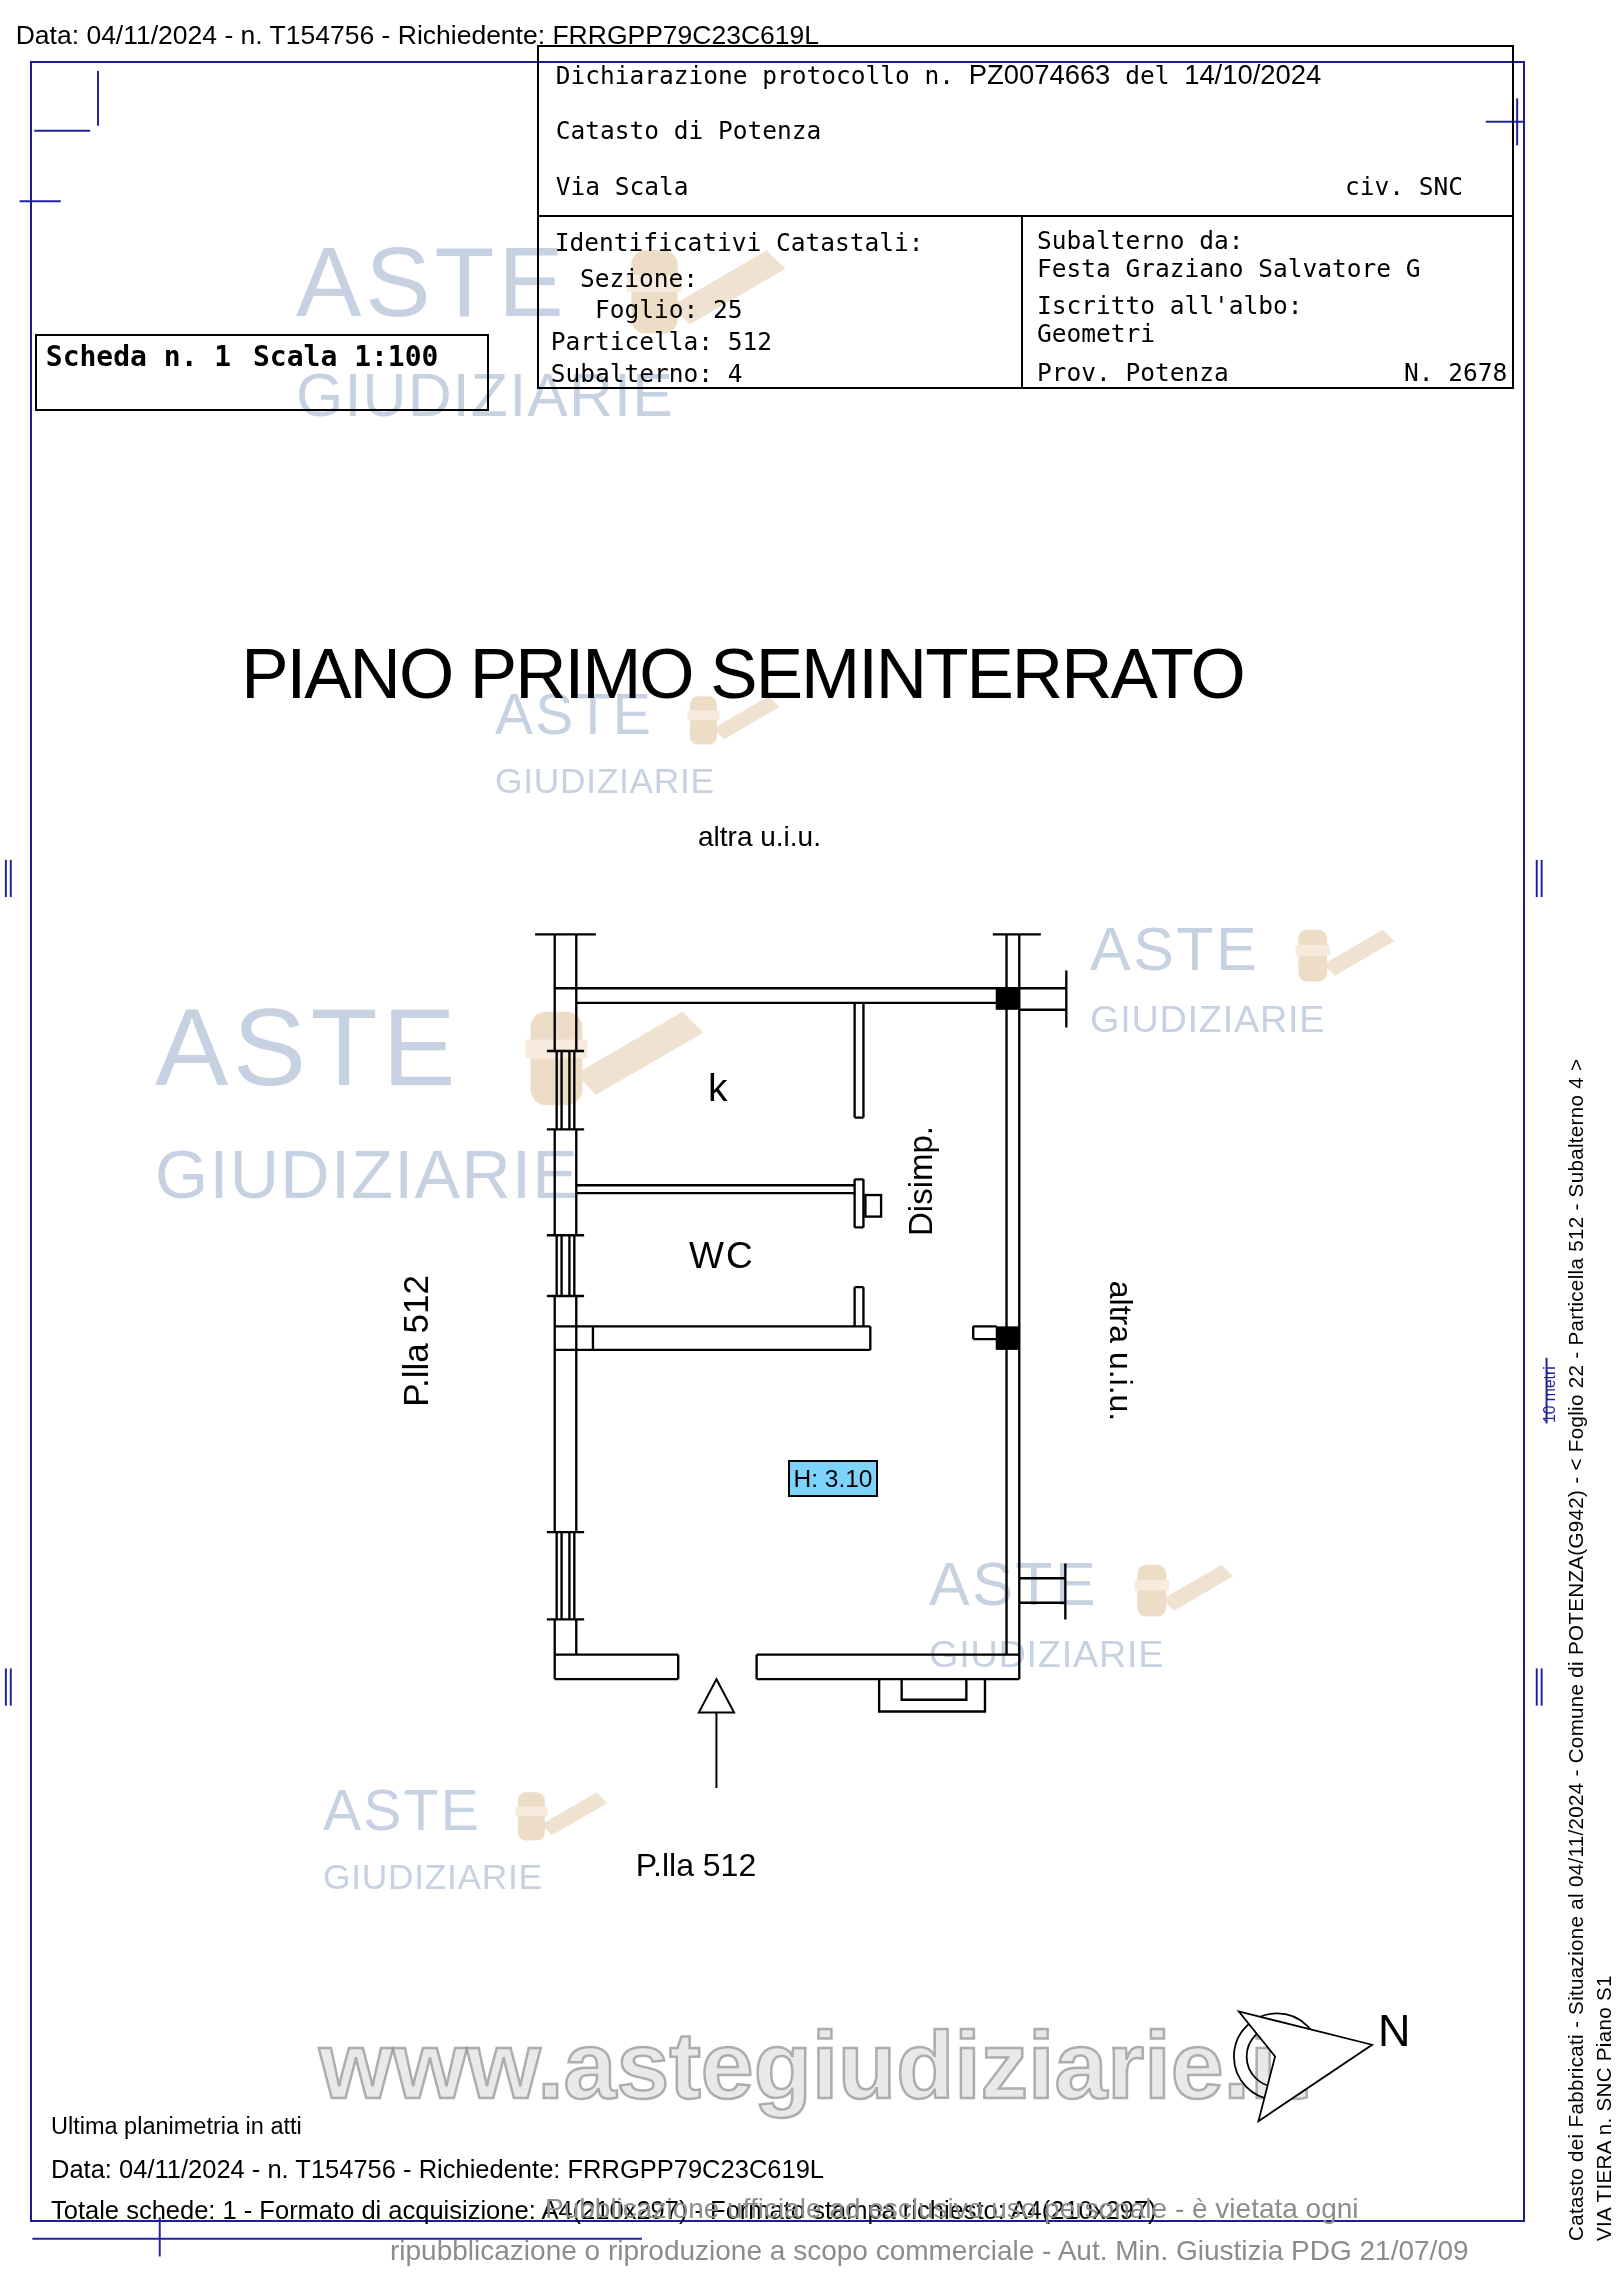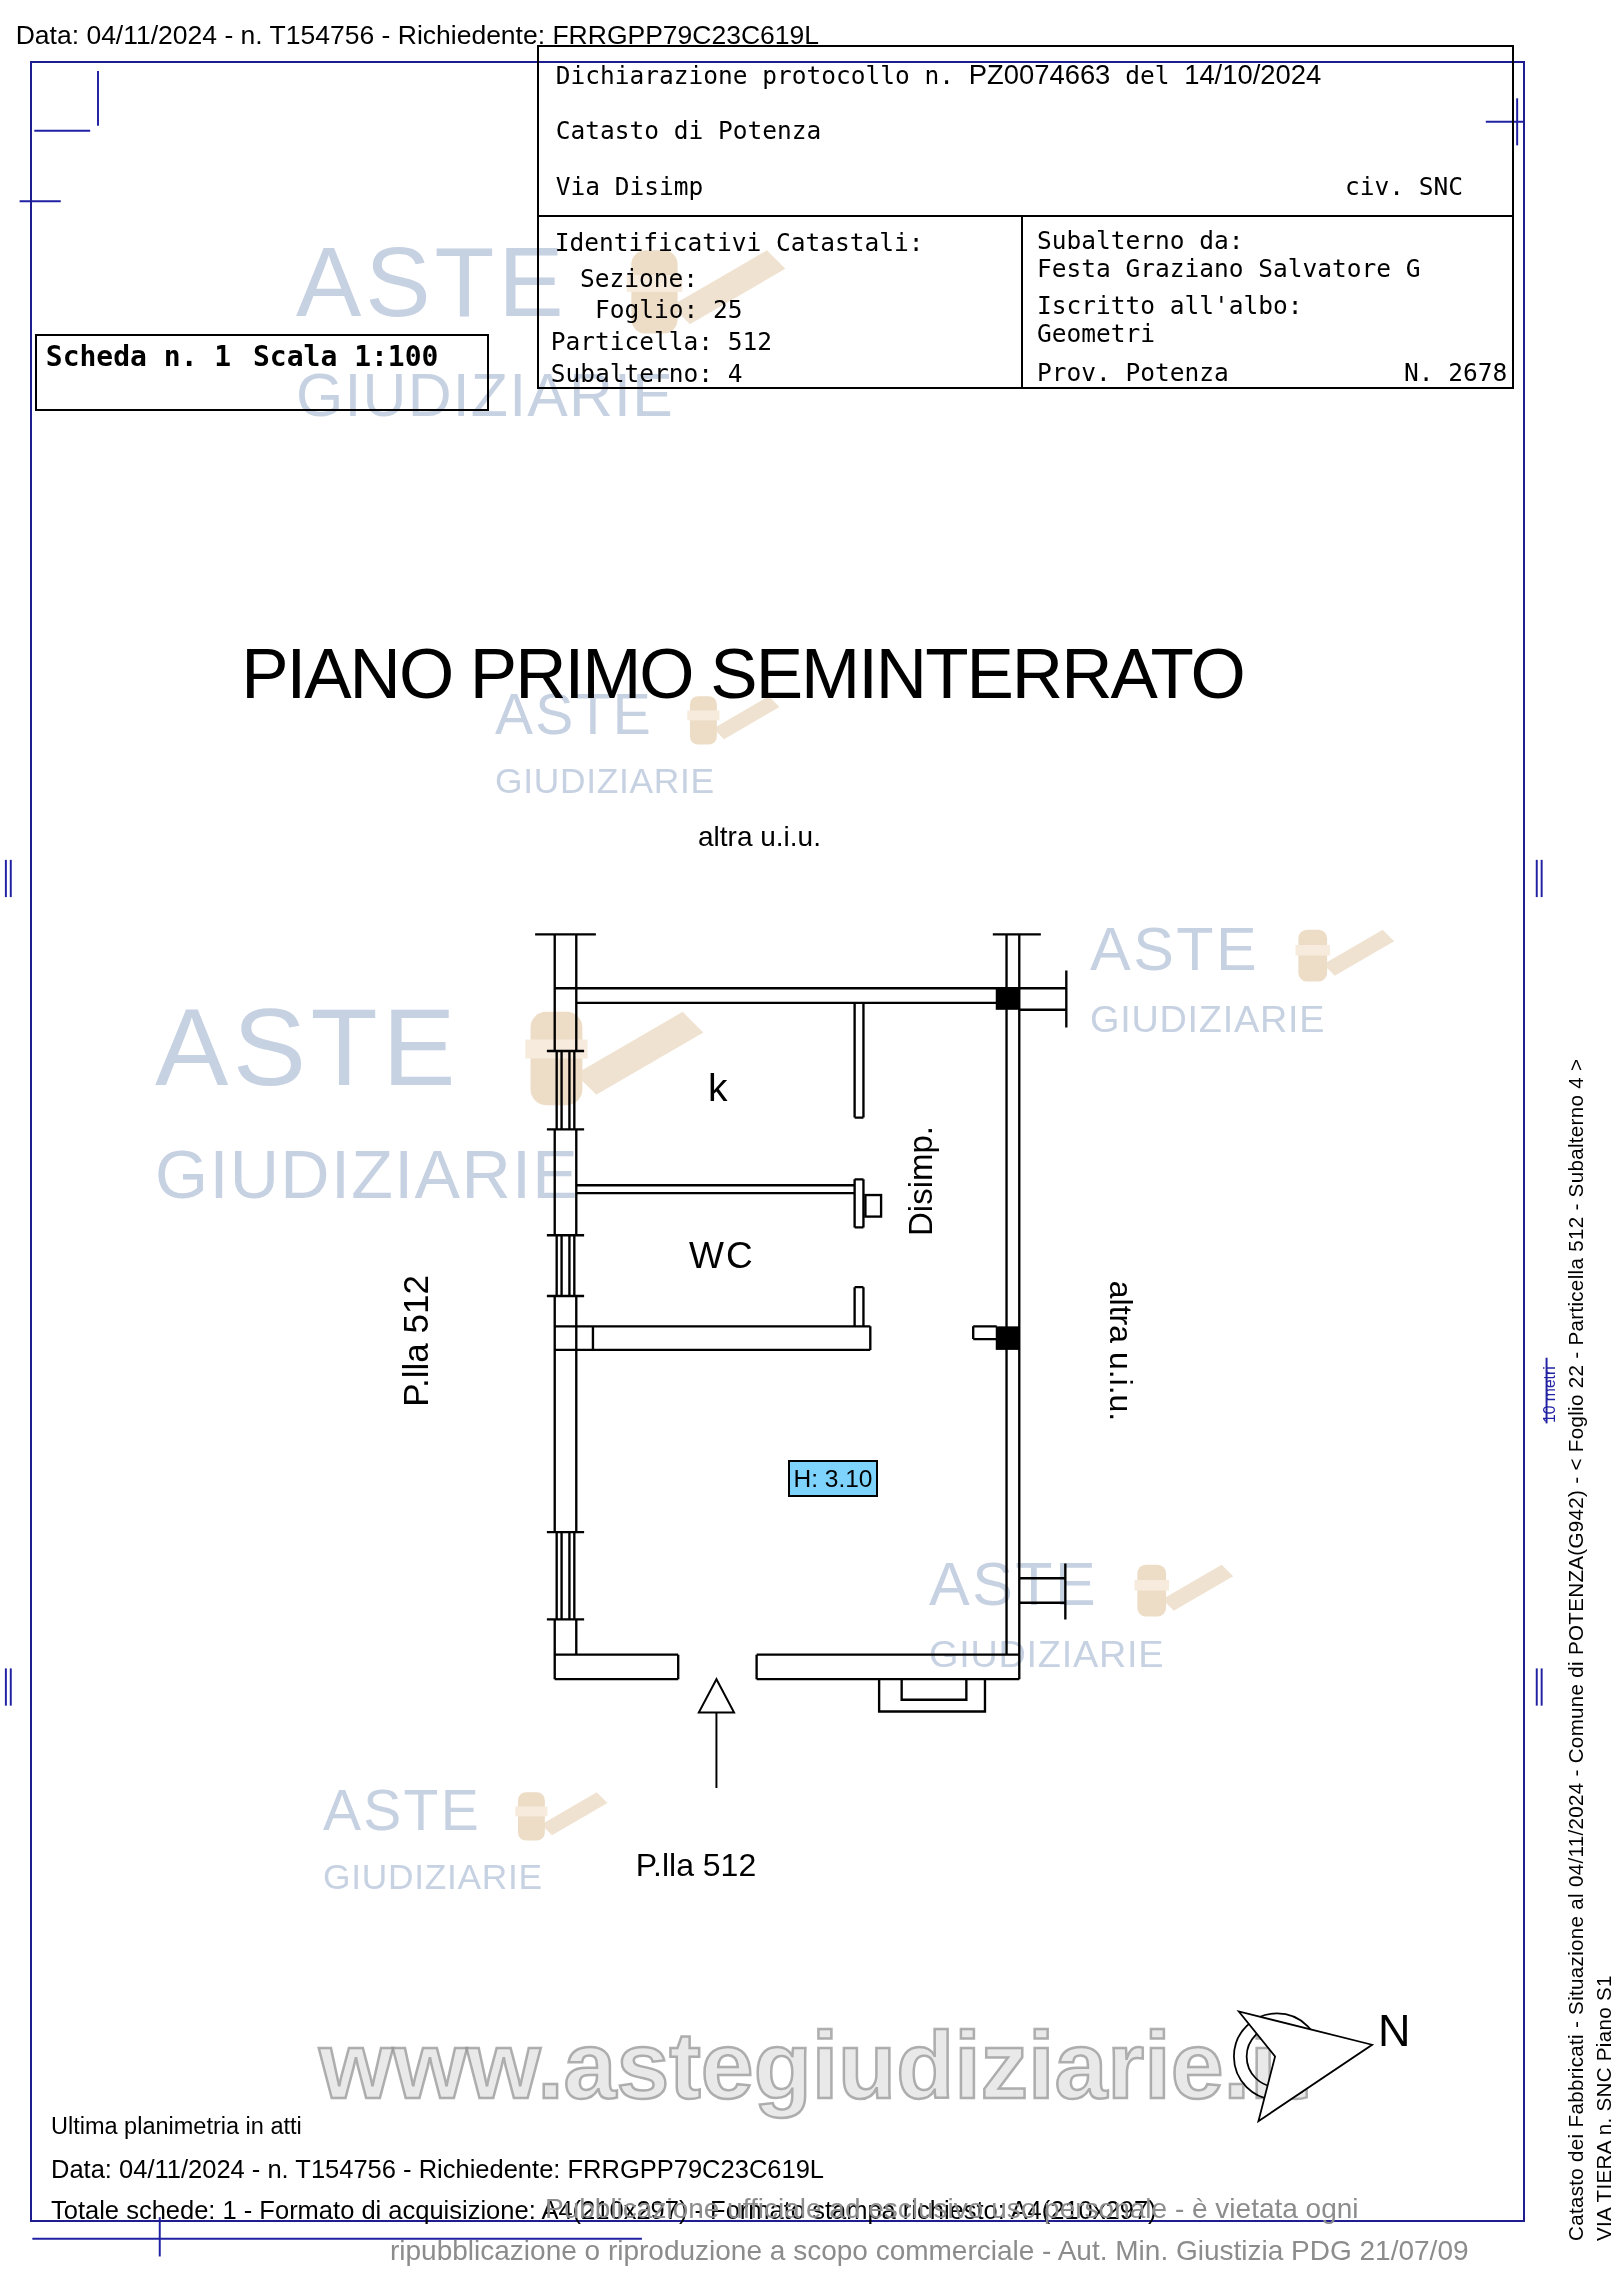--- a/index.html
+++ b/index.html
@@ -250,21 +250,21 @@
   <div class="abs box decl-box mono">
     <div class="decl-row2-divider"></div>
     <div class="decl-vdiv"></div>
     <div class="t" style="left:16.7px; top:11.8px;">
       <span>Dichiarazione protocollo n.</span>
       <span class="sansval">PZ0074663</span>
       <span>del</span>
       <span class="sansval">14/10/2024</span>
     </div>
     <div class="t" style="left:16.7px; top:69px;">Catasto di Potenza</div>
-    <div class="t" style="left:16.7px; top:125px;">Via Disimp</div>
+    <div class="t" style="left:16.7px; top:125px;">Via Scala</div>
     <div class="t" style="left:806px; top:125px;">civ. SNC</div>
 
     <div class="t" style="left:15.7px; top:181px;text-align:right;">Identificativi Catastali:</div>
     <div class="t" style="left:41px; top:217px;">Sezione:</div>
     <div class="t" style="left:56px; top:248px;">Foglio: 25</div>
     <div class="t" style="left:11.8px; top:280px;">Particella: 512</div>
     <div class="t" style="left:11.8px; top:312px;">Subalterno: 4</div>
 
     <div class="t" style="left:498px; top:179px;">Subalterno da:</div>
     <div class="t" style="left:498px; top:207px;">Festa Graziano Salvatore G</div>

